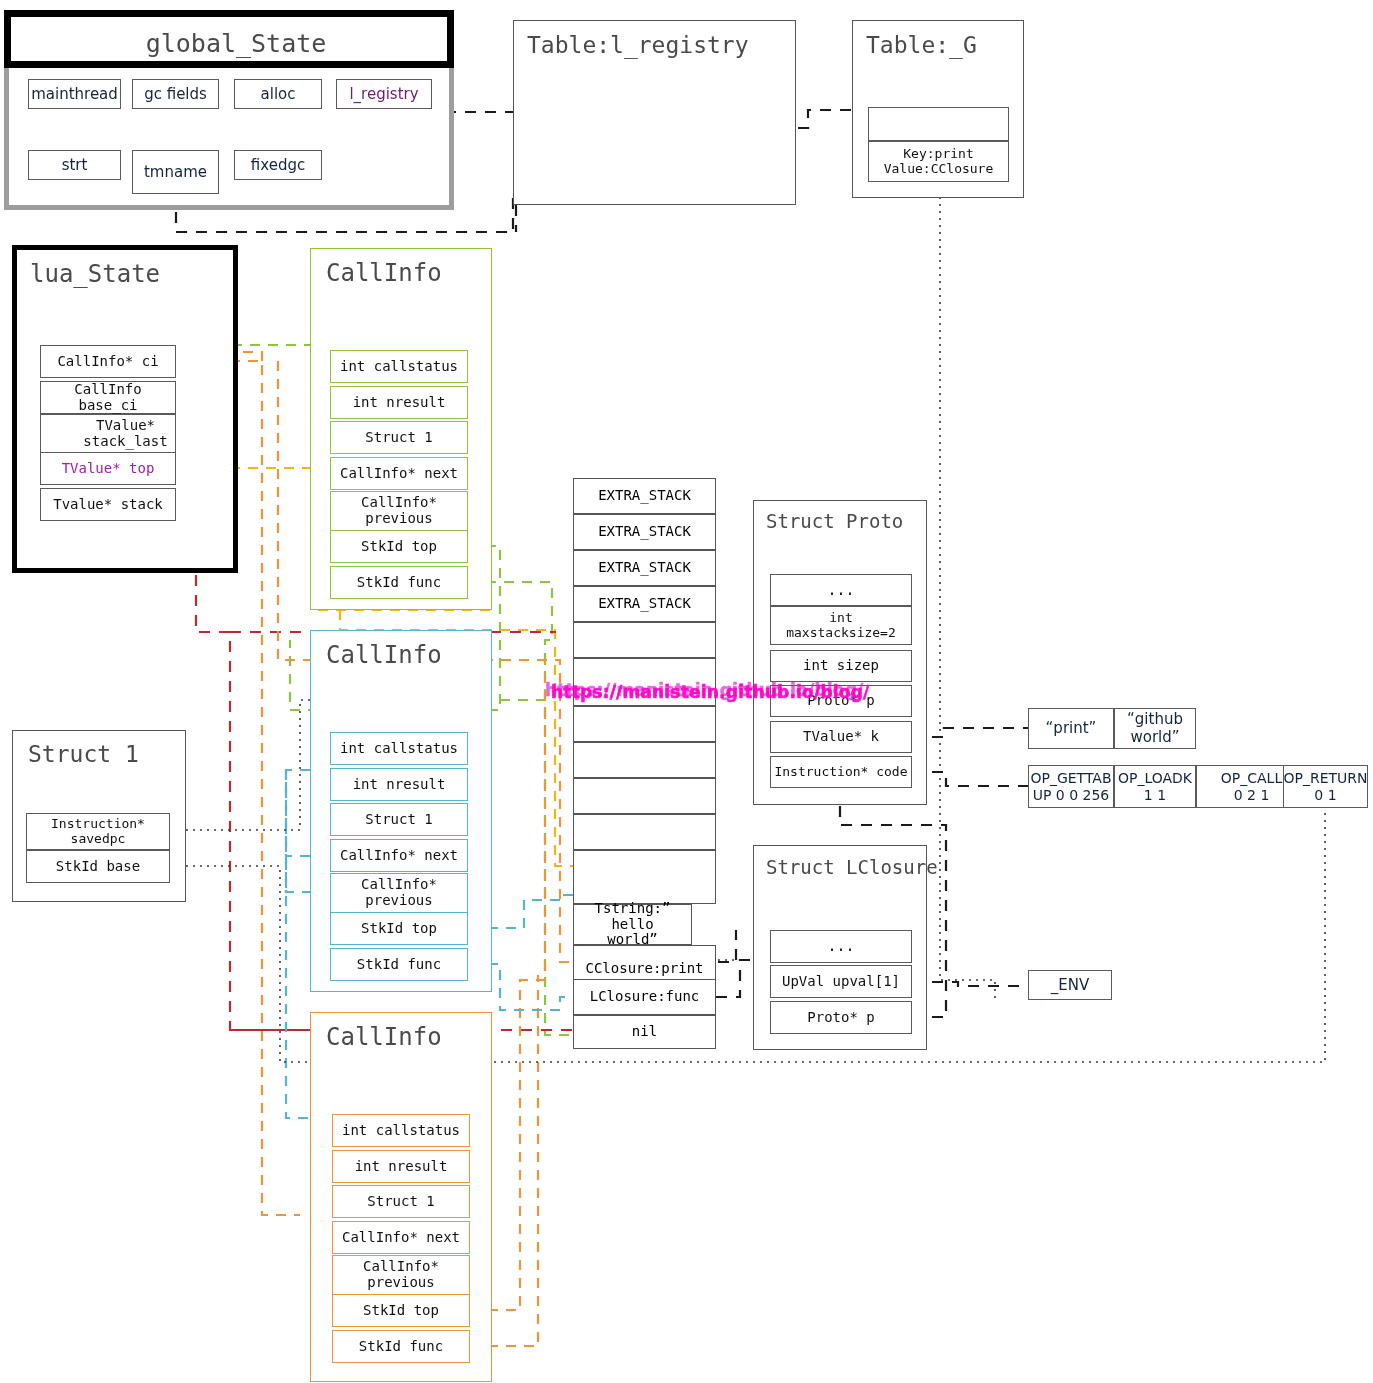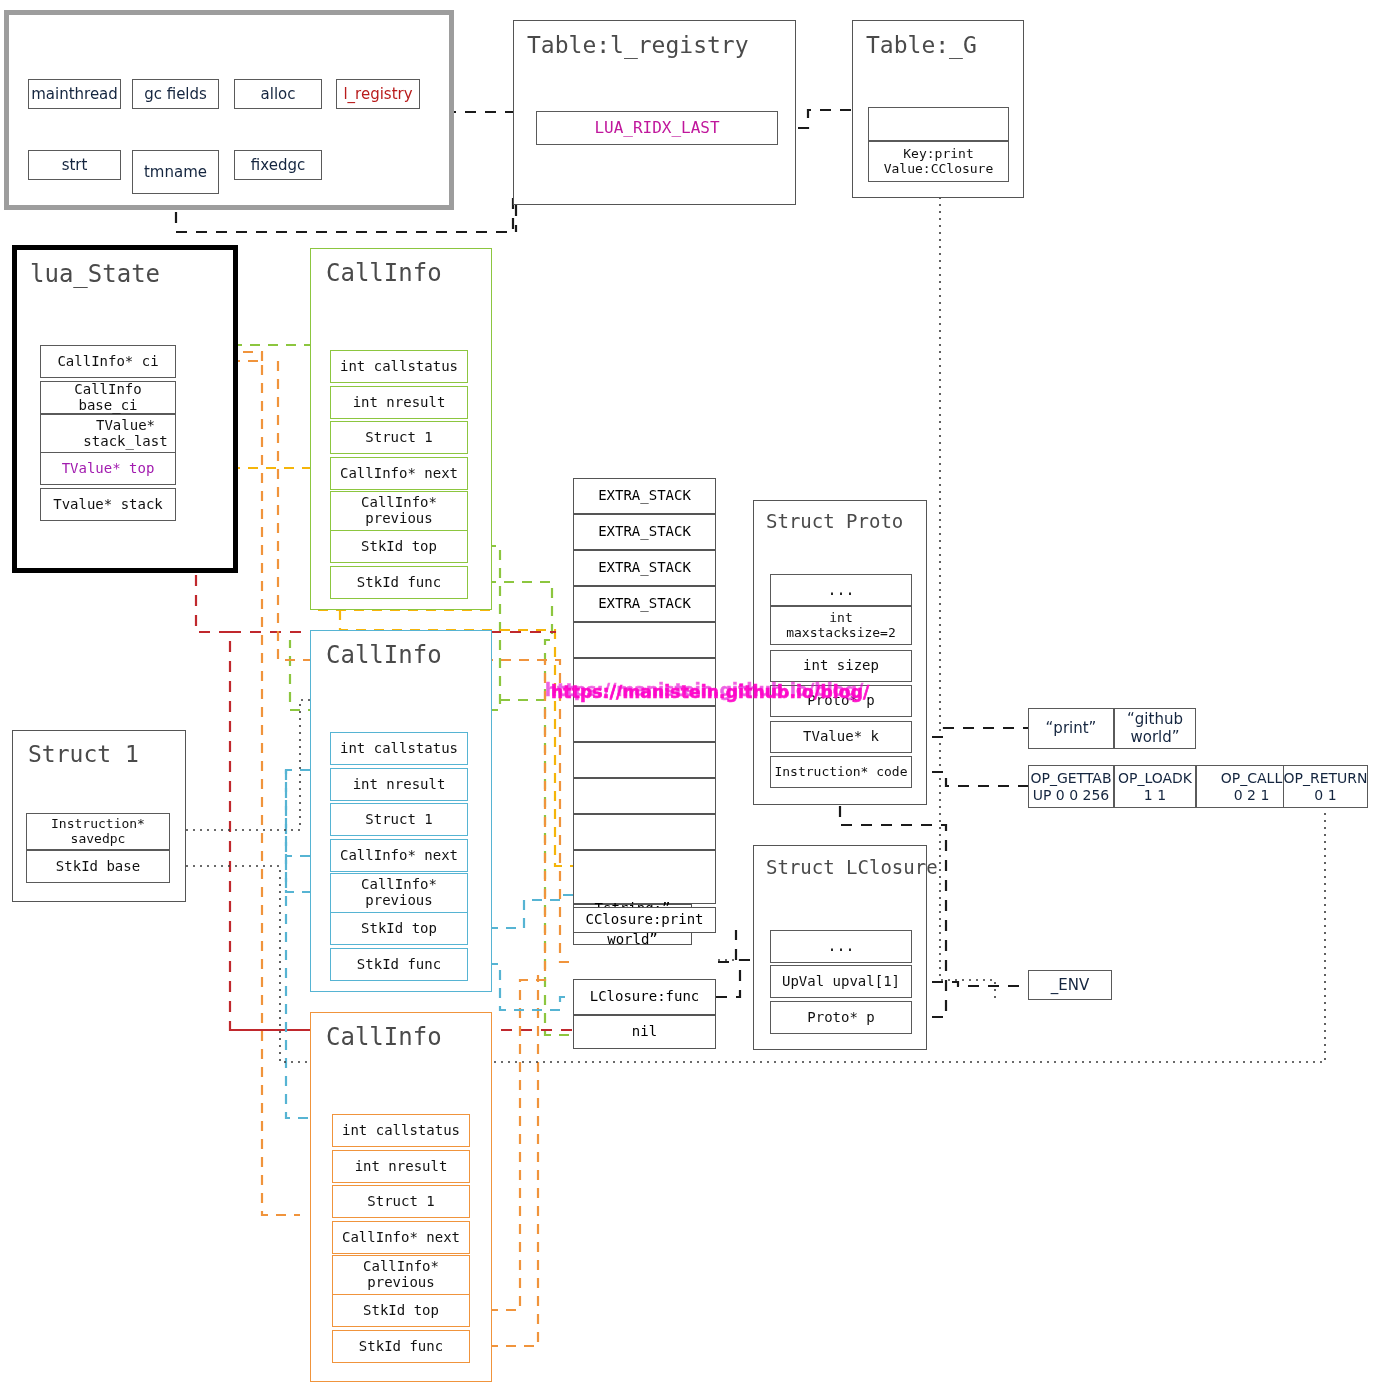--- a/index.html
+++ b/index.html
@@ -95,33 +95,35 @@
 
       <path d="M912,737 L944,737 L944,728 L1028,728" stroke="#1a1a1a" stroke-width="2.2" stroke-dasharray="11,9"></path>
 
       <path d="M912,772 L946,772 L946,786 L1028,786" stroke="#1a1a1a" stroke-width="2.2" stroke-dasharray="11,9"></path>
 
       <path d="M718,962 L736,962 L736,930" stroke="#1a1a1a" stroke-width="2.2" stroke-dasharray="11,9"></path>
     </g>
   </svg>
 
   <div class="box frame-gs-outer" style="left:4px;top:10px;width:450px;height:200px;"></div>
+  <div class="box frame-gs-title" style="left:4px;top:10px;width:450px;height:58px;">
+    <div class="title monofont" style="left:0;top:12px;width:450px;text-align:center;font-size:25px;color:#4a4a4a;">global_State</div>
+  </div>
 
   <div class="cell cell-gray sansfont" style="left:28px;top:79px;width:93px;height:30px;font-size:15px;color:#14253f;">mainthread</div>
   <div class="cell cell-gray sansfont" style="left:132px;top:79px;width:87px;height:30px;font-size:15px;color:#14253f;">gc fields</div>
   <div class="cell cell-gray sansfont" style="left:234px;top:79px;width:88px;height:30px;font-size:15px;color:#14253f;">alloc</div>
-  <div class="cell cell-gray sansfont" style="left:336px;top:79px;width:84px;height:30px;font-size:15px;color:#b91c1c;">l_registry</div>
+  <div class="cell cell-gray sansfont" style="left:336px;top:79px;width:96px;height:30px;font-size:15px;color:#701a75;">l_registry</div>
 
   <div class="cell cell-gray sansfont" style="left:28px;top:150px;width:93px;height:30px;font-size:15px;color:#14253f;">strt</div>
   <div class="cell cell-gray sansfont" style="left:132px;top:150px;width:87px;height:44px;font-size:15px;color:#14253f;">tmname</div>
   <div class="cell cell-gray sansfont" style="left:234px;top:150px;width:88px;height:30px;font-size:15px;color:#14253f;">fixedgc</div>
 
   <div class="box frame-thin" style="left:513px;top:20px;width:283px;height:185px;"></div>
   <div class="title monofont" style="left:527px;top:32px;font-size:23px;color:#4a4a4a;">Table:l_registry</div>
-  <div class="cell cell-gray monofont" style="left:536px;top:111px;width:242px;height:34px;font-size:16px;color:#c0179c;">LUA_RIDX_LAST</div>
 
   <div class="box frame-thin" style="left:852px;top:20px;width:172px;height:178px;"></div>
   <div class="title monofont" style="left:866px;top:32px;font-size:23px;color:#4a4a4a;">Table:_G</div>
   <div class="cell cell-gray" style="left:868px;top:107px;width:141px;height:34px;"></div>
   <div class="cell cell-gray monofont" style="left:868px;top:141px;width:141px;height:41px;font-size:13px;color:#111;flex-direction:column;">
     <span>Key:print</span>
     <span>Value:CClosure</span>
   </div>
 
   <div class="box frame-thick-black" style="left:12px;top:245px;width:226px;height:328px;"></div>
@@ -191,21 +193,21 @@
   <div class="stackcell" style="left:573px;top:658px;width:143px;height:48px;"></div>
   <div class="stackcell" style="left:573px;top:706px;width:143px;height:36px;"></div>
   <div class="stackcell" style="left:573px;top:742px;width:143px;height:36px;"></div>
   <div class="stackcell" style="left:573px;top:778px;width:143px;height:36px;"></div>
   <div class="stackcell" style="left:573px;top:814px;width:143px;height:36px;"></div>
   <div class="stackcell" style="left:573px;top:850px;width:143px;height:54px;"></div>
   <div class="stackcell monofont" style="left:573px;top:904px;width:119px;height:41px;font-size:14px;flex-direction:column;">
     <span>Tstring:” hello</span>
     <span>world”</span>
   </div>
-  <div class="stackcell monofont" style="left:573px;top:907px;width:143px;height:26px;font-size:14px;">CClosure:print</div>
+  <div class="stackcell monofont" style="left:573px;top:945px;width:143px;height:48px;font-size:14px;">CClosure:print</div>
   <div class="stackcell monofont" style="left:573px;top:979px;width:143px;height:36px;font-size:14px;">LClosure:func</div>
   <div class="stackcell monofont" style="left:573px;top:1015px;width:143px;height:34px;font-size:14px;">nil</div>
 
   <div class="box frame-thin" style="left:753px;top:500px;width:174px;height:305px;"></div>
   <div class="title monofont" style="left:766px;top:510px;font-size:19px;color:#4a4a4a;">Struct Proto</div>
   <div class="cell cell-gray monofont" style="left:770px;top:574px;width:142px;height:32px;font-size:15px;color:#111;">...</div>
   <div class="cell cell-gray monofont" style="left:770px;top:606px;width:142px;height:39px;font-size:13px;color:#111;flex-direction:column;">
     <span>int</span>
     <span>maxstacksize=2</span>
   </div>

